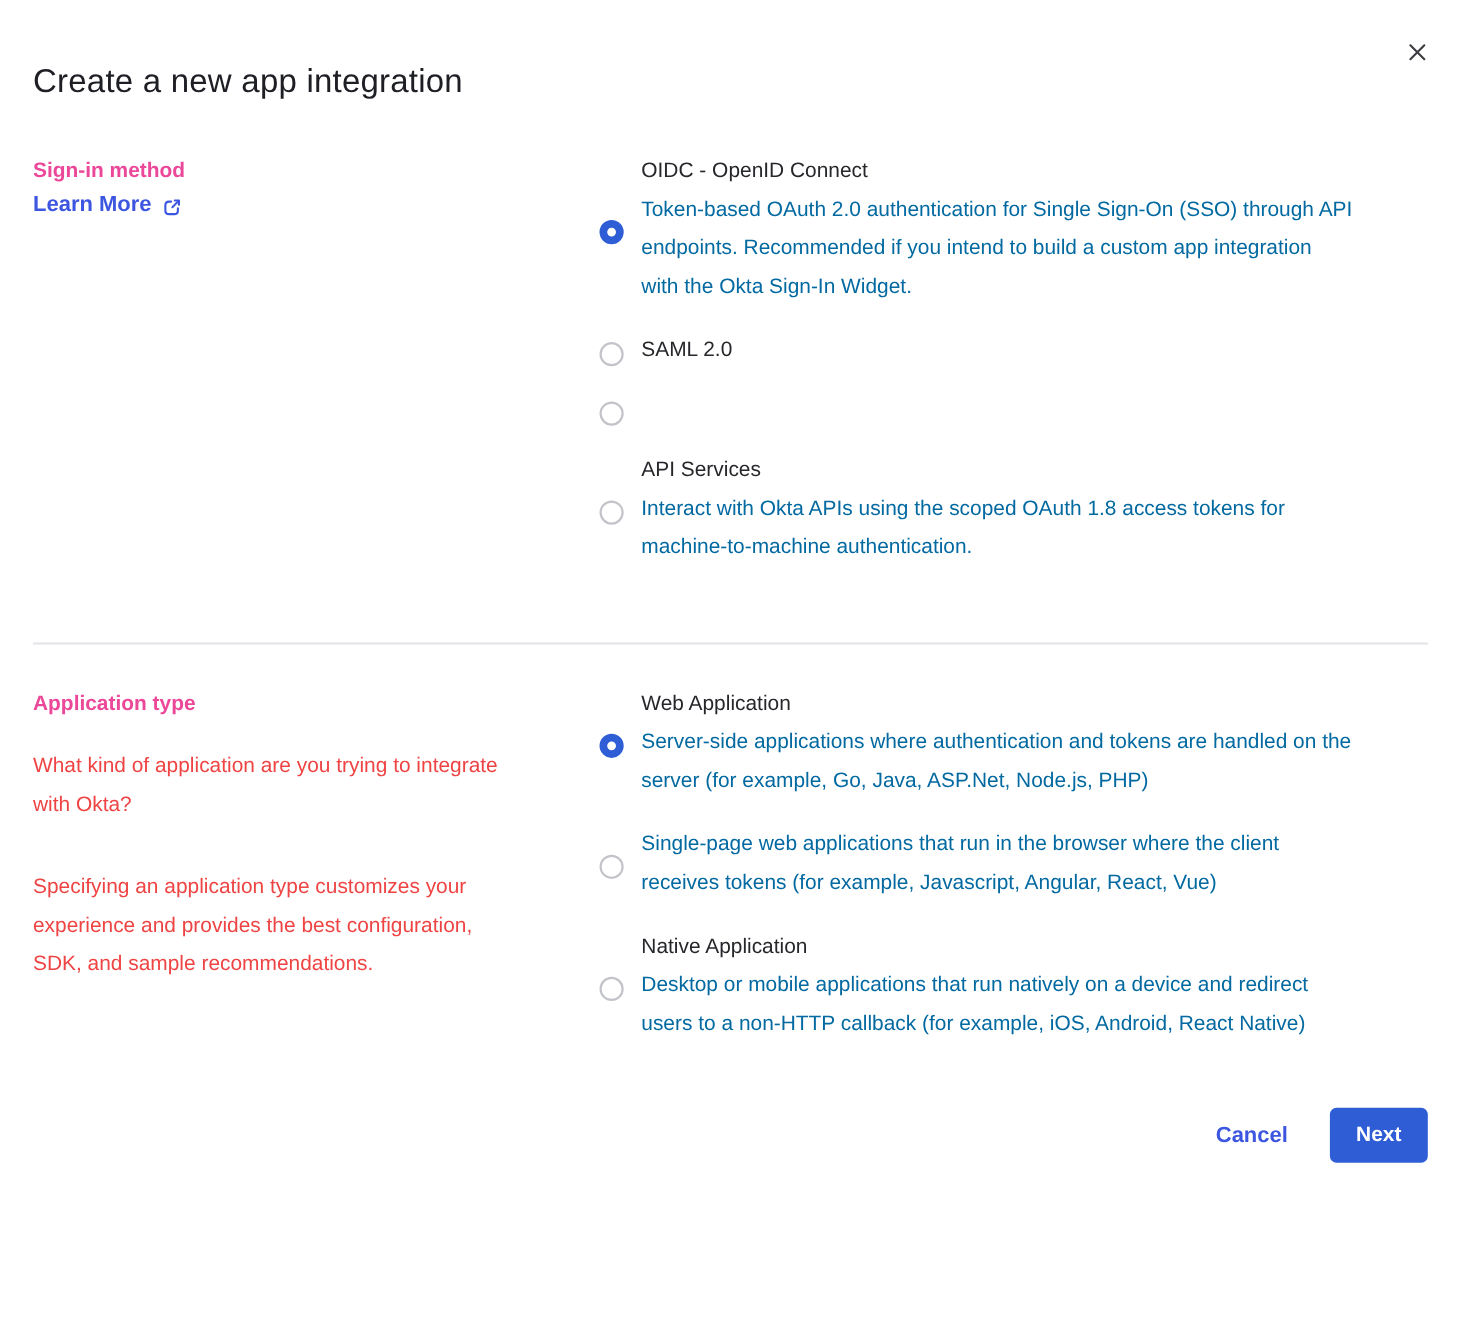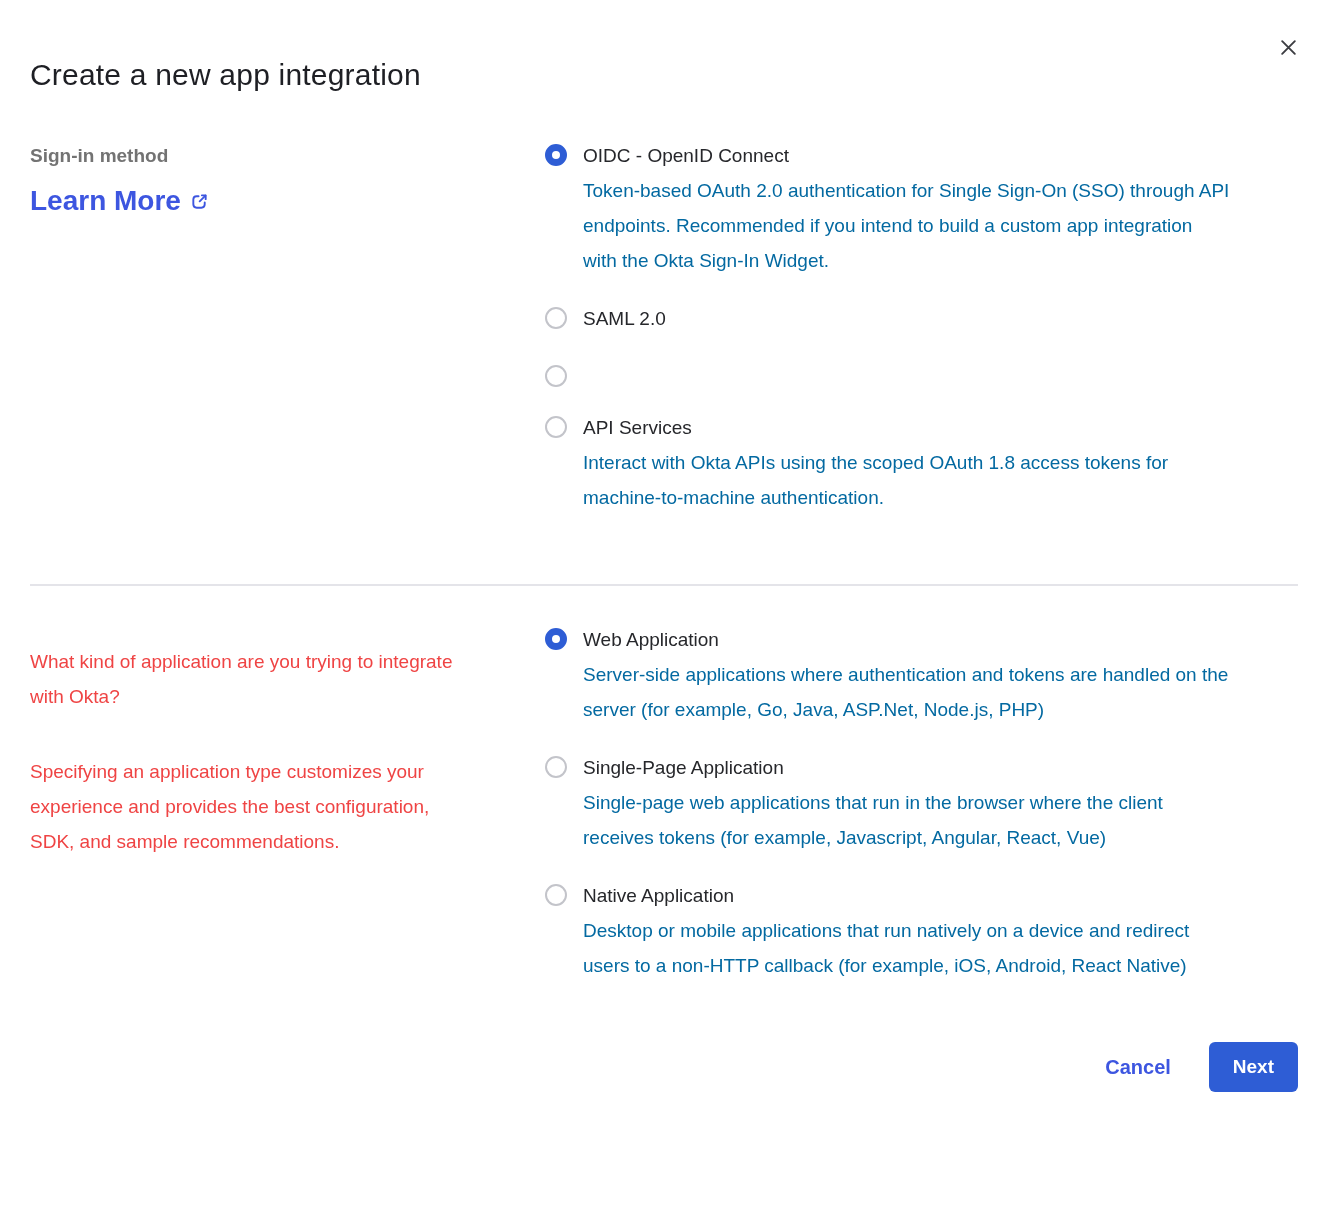--- a/index.html
+++ b/index.html
@@ -14,36 +14,36 @@
     position:absolute; top:34px; right:30px; background:none; border:none;
     padding:4px; cursor:pointer; line-height:0;
   }
 
   h1.dialog-title {
     font-size:30px; font-weight:400; color:#1e1f24; margin:18px 0 0;
     letter-spacing:.2px; line-height:38px;
   }
 
   .section { display:grid; grid-template-columns:515px 1fr; margin-top:44px; }
-  .section-label { font-size:19px; font-weight:700; color:#737373; line-height:35px; }
+  .section-label { font-size:19px; font-weight:700; color:#ec4899; line-height:35px; }
 
   .learn-more {
-    display:inline-flex; align-items:center; gap:9px; margin-top:16px;
-    color:var(--link,#3d56e0); font-size:28px; font-weight:700;
+    display:inline-flex; align-items:flex-end; gap:9px; margin-top:1px;
+    color:var(--link,#3d56e0); font-size:20px; font-weight:700;
     text-decoration:none; cursor:pointer; line-height:24px;
   }
   .learn-more svg { display:block; }
 
   .para {
     font-size:19px; line-height:35px; color:#ef4444;
     white-space:pre-line; margin:22px 0 0;
   }
   .para + .para { margin-top:40px; }
 
-  .option { display:flex; gap:16px; margin-bottom:23px; cursor:pointer; }
+  .option { display:flex; gap:16px; margin-bottom:23px; cursor:pointer;align-items:center; }
   .radio {
     width:22px; height:22px; flex:0 0 22px; border-radius:50%;
     border:2px solid #c3c4ca; box-sizing:border-box; background:#fff;
     margin-top:6px;
   }
   .option.selected .radio { border:7px solid var(--accent,#2e5dd5); }
   .opt-label { font-size:19px; line-height:35px; color:#26272b; font-weight:500; }
   .opt-desc  { font-size:19px; line-height:35px; color:#0369a1; white-space:pre-line; }
 
   hr.divider { border:none; border-top:2px solid #e4e4e9; margin:46px 0 0; }
@@ -118,39 +118,39 @@
 machine-to-machine authentication.</div>
     </div>
   </div>
       </div>
   </section>
 
   <hr class="divider">
 
   <section class="section" style="margin-top:36px">
     <div class="left">
+      <div class="section-label">Application type</div>
       <p class="para">What kind of application are you trying to integrate
 with Okta?</p>
       <p class="para">Specifying an application type customizes your
 experience and provides the best configuration,
 SDK, and sample recommendations.</p>
     </div>
     <div class="right" id="apptype-options">
         <div class="option selected" role="radio" aria-checked="true">
     <span class="radio"></span>
     <div class="opt-text">
       <div class="opt-label">Web Application</div>
       <div class="opt-desc">Server-side applications where authentication and tokens are handled on the
 server (for example, Go, Java, ASP.Net, Node.js, PHP)</div>
     </div>
   </div>
         <div class="option" role="radio" aria-checked="false">
     <span class="radio"></span>
     <div class="opt-text">
-      <div class="opt-label">Single-Page Application</div>
       <div class="opt-desc">Single-page web applications that run in the browser where the client
 receives tokens (for example, Javascript, Angular, React, Vue)</div>
     </div>
   </div>
         <div class="option" role="radio" aria-checked="false">
     <span class="radio"></span>
     <div class="opt-text">
       <div class="opt-label">Native Application</div>
       <div class="opt-desc">Desktop or mobile applications that run natively on a device and redirect
 users to a non-HTTP callback (for example, iOS, Android, React Native)</div>

